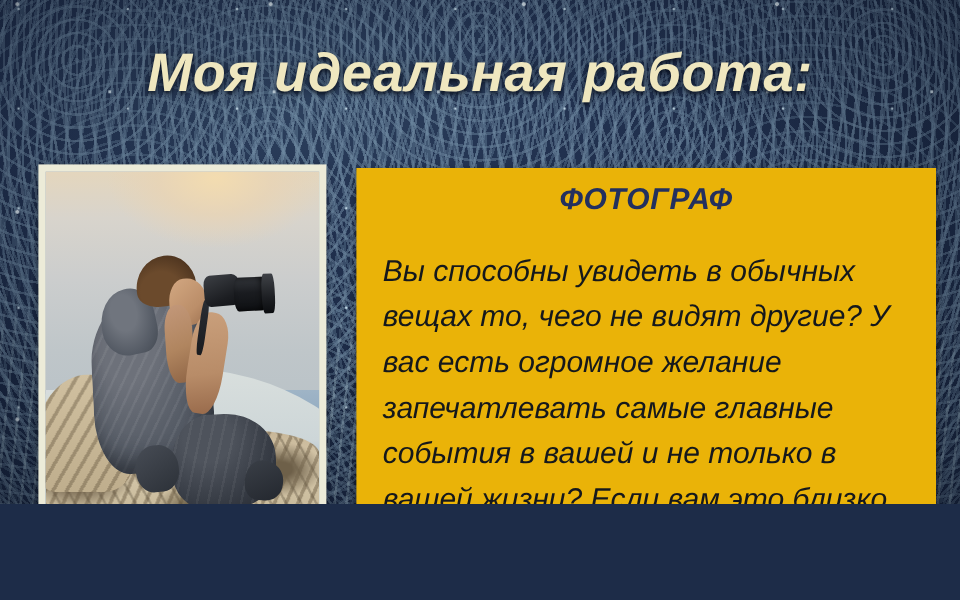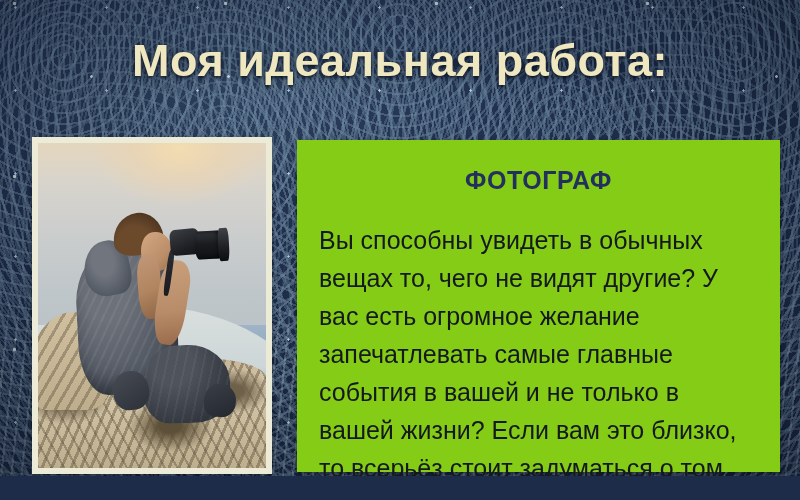--- a/index.html
+++ b/index.html
@@ -4,24 +4,25 @@
 <title>Моя идеальная работа</title>
 <style>
   html, body {
     margin: 0;
     padding: 0;
     background: #1d2c48;
   }
   #slide {
     position: relative;
     width: 800px;
-    height: 476px;
+    height: 420px;
     overflow: hidden;
     font-family: "Liberation Sans", sans-serif;
     background: #223252;
+    font-style: italic;
   }
 
   
   .bg-layer {
     position: absolute;
     inset: 0;
     z-index: 0;
   }
   .bg-base {
     background:
@@ -279,24 +280,24 @@
   }
 
   
   .text-panel {
     position: absolute;
     left: 297px;
     top: 140px;
     width: 483px;
     height: 332px;
     z-index: 5;
-    background: #84cc16;
+    background: #eab308;
     box-shadow: 0 2px 6px rgba(0,0,0,.35);
     box-sizing: border-box;
-    padding: 26px 22px 18px 22px;
+    padding: 12px 22px 18px 22px;
   }
   .panel-heading {
     margin: 0 0 26px 0;
     text-align: center;
     font-size: 25px;
     font-weight: bold;
     letter-spacing: .6px;
     color: #23305e;
   }
   .panel-body {

